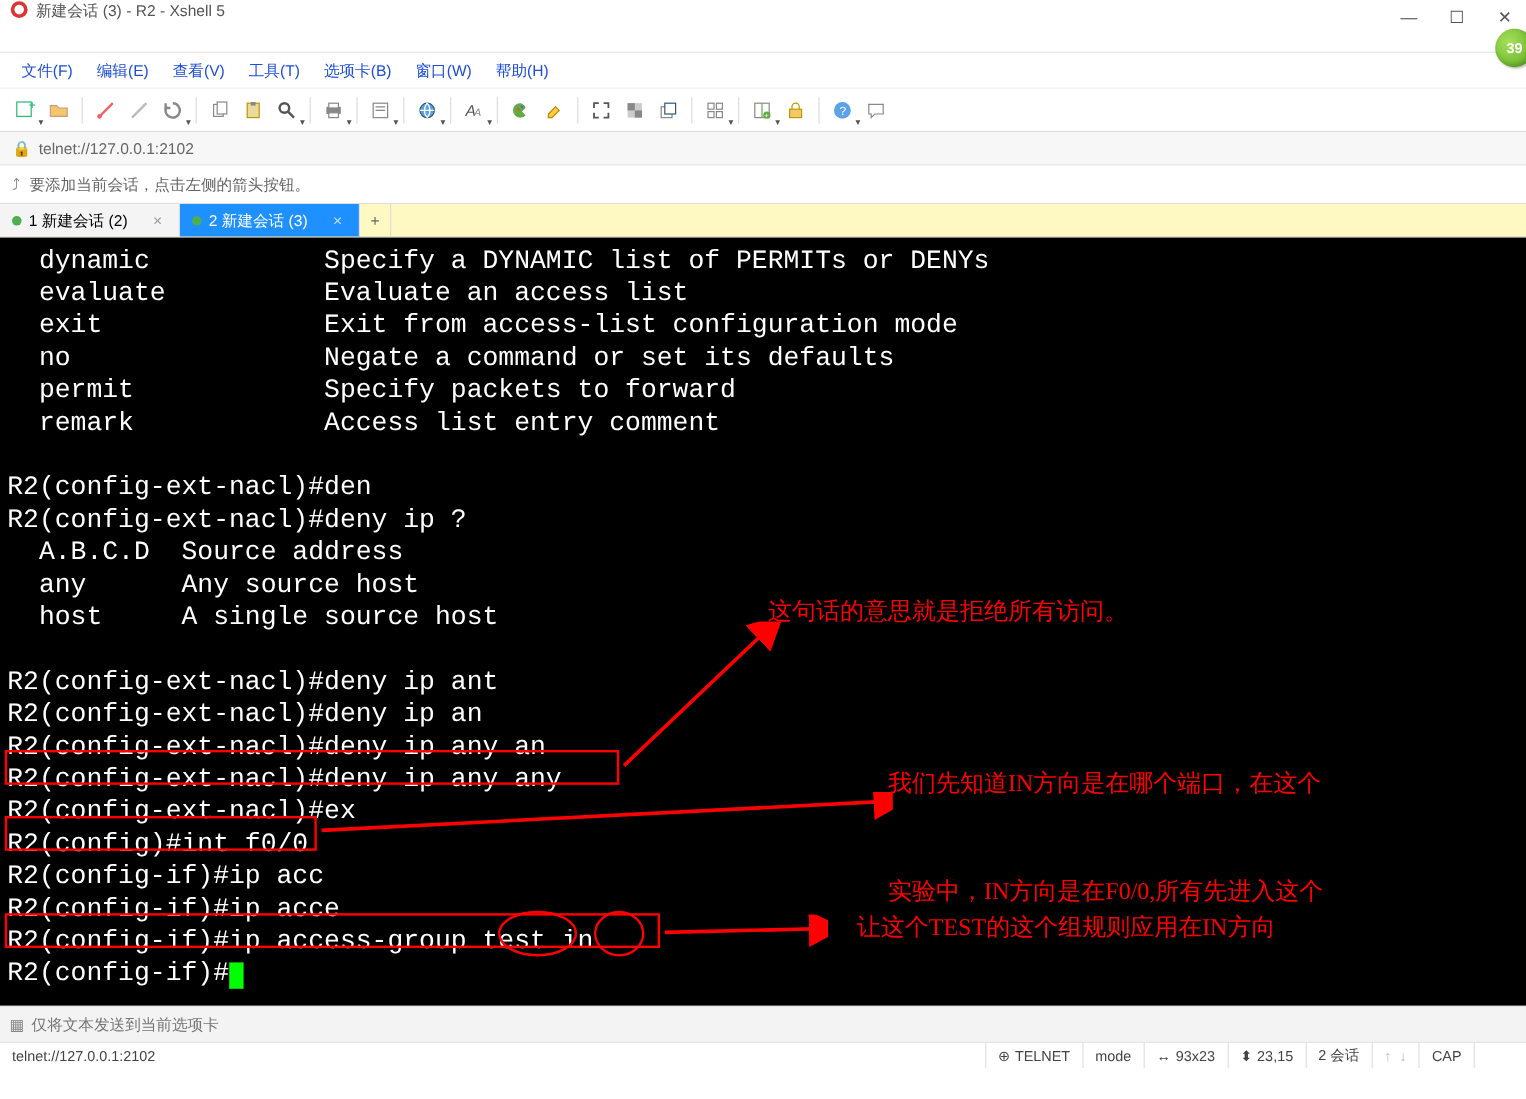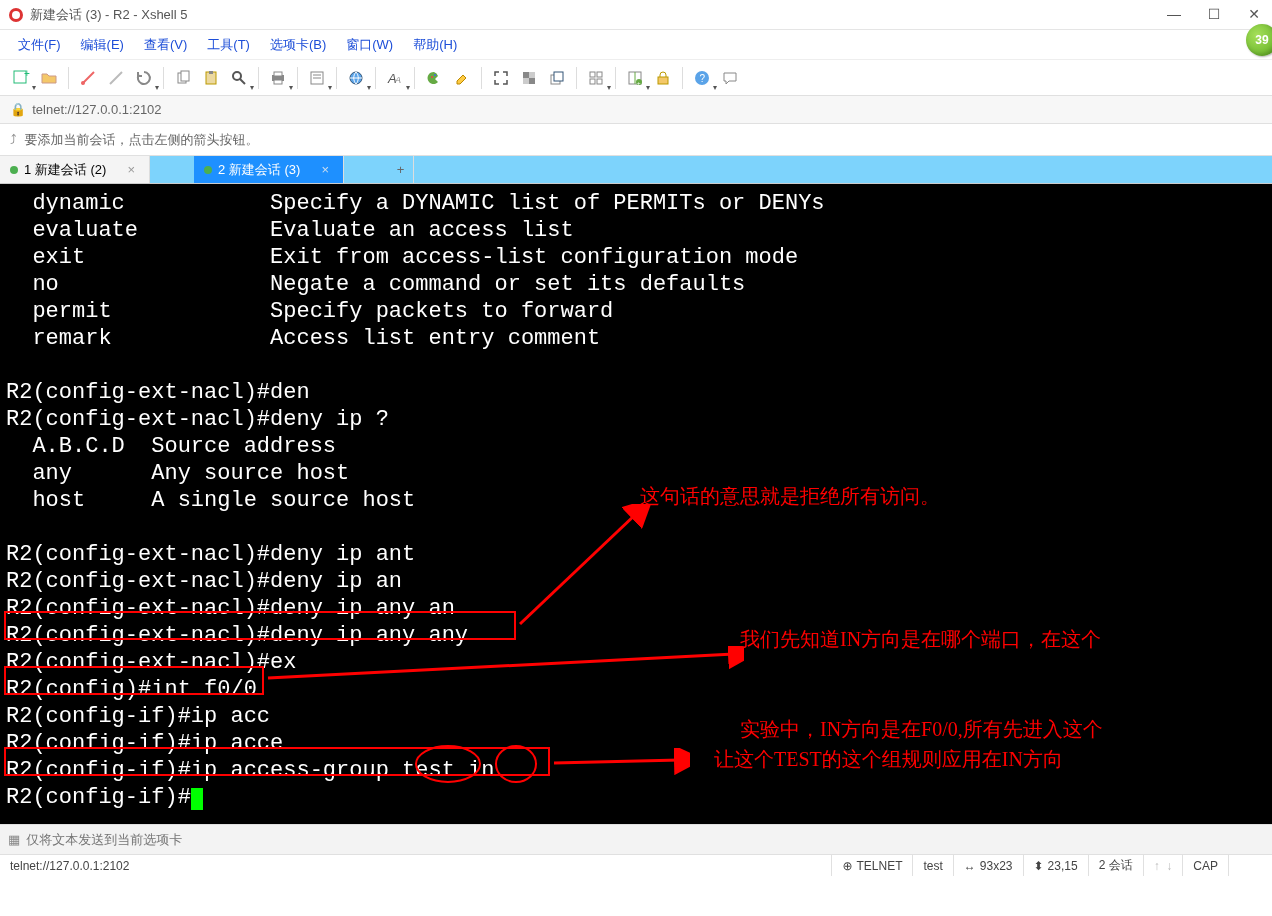--- a/index.html
+++ b/index.html
@@ -1,38 +1,38 @@
 <!DOCTYPE html>
 <html><head>
 <meta charset="utf-8">
 <style>
 * { margin: 0; padding: 0; box-sizing: border-box; }
 body { font-family: "Microsoft YaHei", Arial, sans-serif; font-size: 13px; background: #fff; width: 1272px; height: 916px; overflow: hidden; position: relative; }
 
-.titlebar { height: 30px; display: flex; align-items: center; padding: 0 8px; background: #fff; border-bottom: 1px solid #e5e5e5; position: relative; }
+.titlebar { height: 44px; display: flex; padding: 0 8px; background: #fff; border-bottom: 1px solid #e5e5e5; position: relative; }
 .titlebar .app-icon { width: 16px; height: 16px; margin-right: 6px; }
 .titlebar .title { color: #555; font-size: 13px; }
 .titlebar .win-controls { position: absolute; right: 6px; top: 4px; display: flex; gap: 16px; }
 .titlebar .win-controls span { width: 24px; height: 20px; display: inline-flex; align-items: center; justify-content: center; color: #555; font-size: 14px; cursor: pointer; }
 .badge-corner { position: absolute; right: -6px; top: 24px; width: 32px; height: 32px; border-radius: 50%; background: radial-gradient(circle at 35% 35%, #a6e05a, #5aaa1e); color: #fff; display:flex; align-items:center; justify-content:center; font-size:12px; font-weight:bold; box-shadow: inset -2px -2px 4px rgba(0,0,0,.2), 1px 1px 2px rgba(0,0,0,.3); }
 
 .menubar { height: 30px; display: flex; align-items: center; padding: 0 10px; gap: 4px; background: #fff; border-bottom: 1px solid #eee; }
 .menubar .menu-item { padding: 4px 8px; color: #1d4ed8; cursor: pointer; }
 
 .toolbar { height: 36px; display: flex; align-items: center; padding: 0 8px; gap: 2px; background: #fff; border-bottom: 1px solid #e0e0e0; }
 .tb { width: 26px; height: 26px; display: inline-flex; align-items: center; justify-content: center; cursor: pointer; position: relative; }
 .tb svg { width: 18px; height: 18px; }
 .tb .dd { position:absolute; right:-2px; bottom:-1px; font-size:8px; color:#555; }
 .sep { width: 1px; height: 22px; background: #ddd; margin: 0 4px; }
 
 .addressbar { height: 28px; display: flex; align-items: center; padding: 0 10px; background: #f7f7f7; border-bottom: 1px solid #e0e0e0; color: #666; gap: 6px; }
 
 .tipbar { height: 32px; display: flex; align-items: center; padding: 0 10px; background: #fff; border-bottom: 1px solid #e0e0e0; color: #666; gap: 8px; }
 
-.tabstrip { height: 28px; display: flex; align-items: stretch; background: #7dd3fc; border-bottom: 1px solid #ccc; gap: 44px; }
+.tabstrip { height: 28px; display: flex; align-items: stretch; background: #fef9c3; border-bottom: 1px solid #ccc; }
 .tab { display: flex; align-items: center; padding: 0 14px 0 10px; gap: 6px; border-right: 1px solid #ddd; background: #f4f4f4; cursor: pointer; position: relative; min-width: 150px; }
 .tab.active { background: #1e90ff; color: #fff; }
 .tab .dot { width: 8px; height: 8px; border-radius: 50%; background: #4caf50; }
 .tab .close { font-size: 13px; color: #999; margin-left: auto; }
 .tab.active .close { color: #cde; }
 .tab-add { width: 26px; display: flex; align-items: center; justify-content: center; border-right: 1px solid #ddd; cursor:pointer; color:#666; }
 
 .terminal { background: #000; color: #ffffff; font-family: "Consolas","Courier New",monospace; font-size: 22px; line-height: 27px; padding: 6px 6px; height: 640px; white-space: pre; position: relative; overflow: hidden; }
 .cursor { display:inline-block; width: 12px; height: 22px; background: #00ff00; vertical-align: text-bottom; }
 
@@ -332,20 +332,20 @@
 
 <div class="inputbar">
   <span style="color:#888;">▦</span>
   <input type="text" style="flex: 1 1 0%; border: none; background: transparent; outline: none; color: #404040; font-size: 13px;" placeholder="仅将文本发送到当前选项卡">
 </div>
 
 <div class="statusbar">
   <span class="left">telnet://127.0.0.1:2102</span>
   <span class="spacer"></span>
   <span class="cell">⊕ <span>TELNET</span></span>
-  <span class="cell">test</span>
+  <span class="cell">mode</span>
   <span class="cell">↔ <span>93x23</span></span>
   <span class="cell">⬍ <span>23,15</span></span>
   <span class="cell">2 会话</span>
   <span class="cell" style="color:#bbb;">↑&nbsp;&nbsp;↓</span>
   <span class="cell">CAP</span>
   <span class="cell" style="width:40px;"></span>
 </div>
 
 </body></html>

